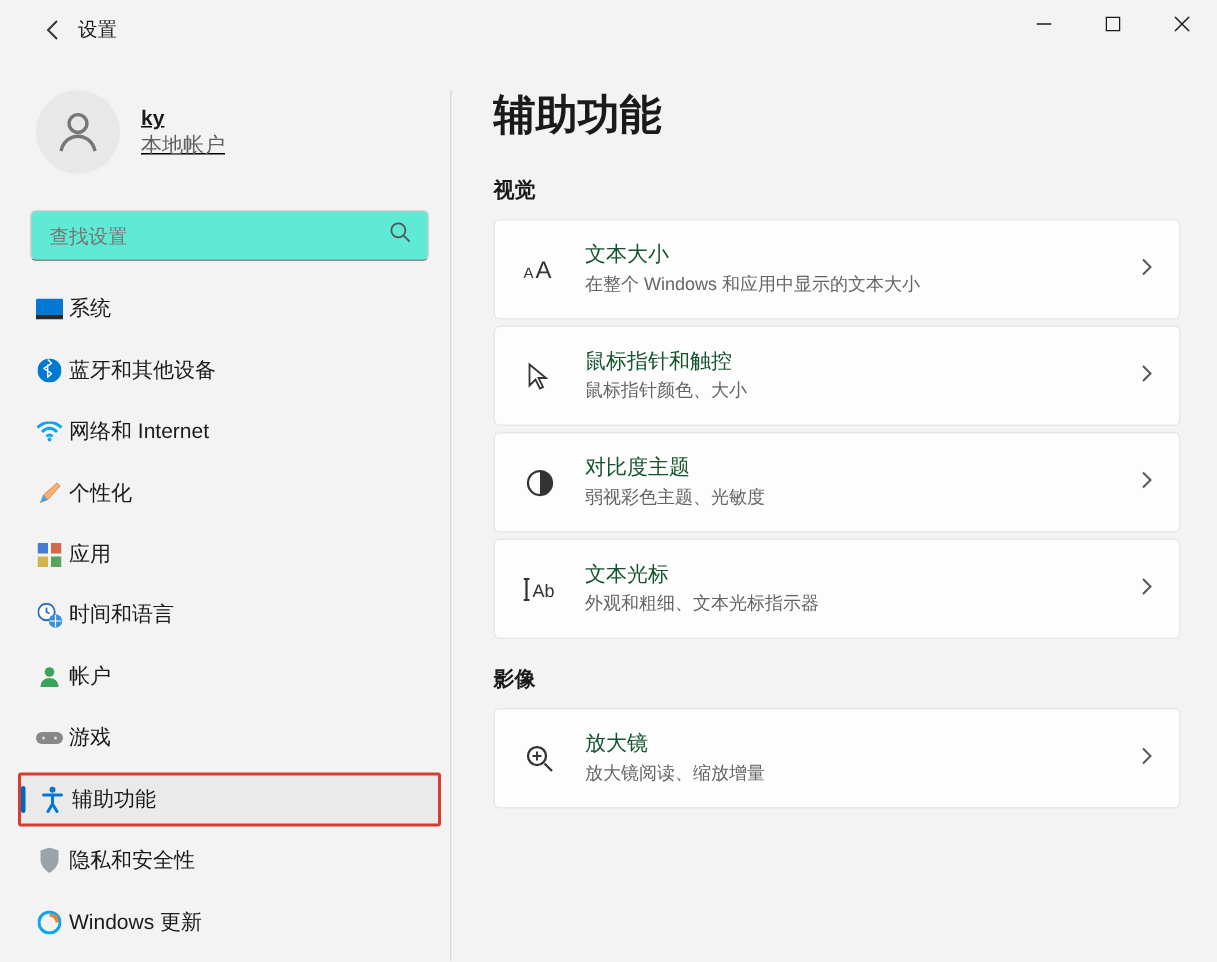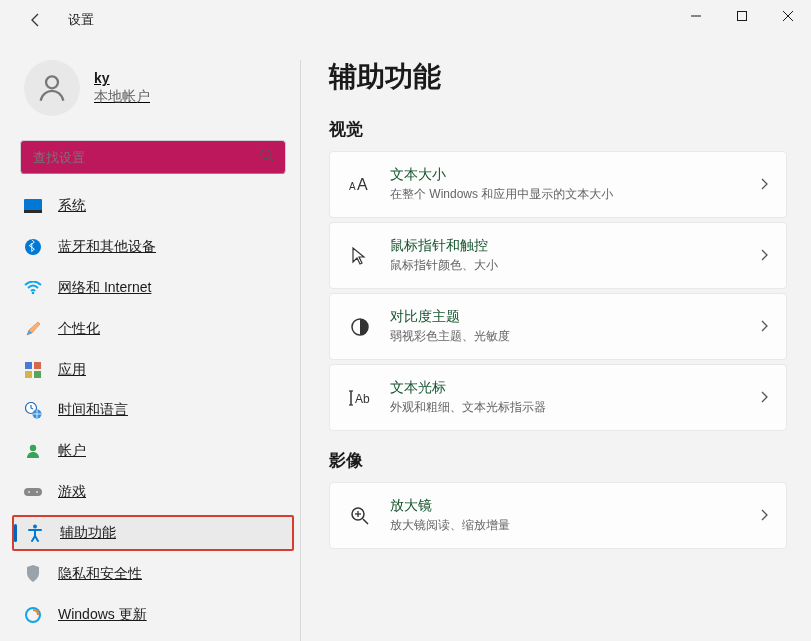--- a/index.html
+++ b/index.html
@@ -1,47 +1,47 @@
 <!DOCTYPE html>
 <html><head>
   <meta charset="utf-8">
   <style>
     * { margin: 0; padding: 0; box-sizing: border-box; font-family: "Segoe UI", "Microsoft YaHei", sans-serif; }
     body { background: #f3f3f3; width: 811px; height: 641px; overflow: hidden; position: relative; }
     
     .titlebar { height: 40px; display: flex; align-items: center; padding: 0 8px; position: relative; }
     .back-btn { width: 32px; height: 32px; display: flex; align-items: center; justify-content: center; cursor: pointer; border-radius: 4px; margin-left: 12px; }
-    .app-title { font-size: 13px; margin-left: 16px; color: #1a1a1a; }
+    .app-title { font-size: 13px; color: #1a1a1a; }
     .win-controls { position: absolute; right: 0; top: 0; display: flex; }
     .win-btn { width: 46px; height: 32px; display: flex; align-items: center; justify-content: center; cursor: pointer; }
     
     .layout { display: flex; height: calc(641px - 40px); }
     
     .sidebar { width: 300px; padding: 12px 6px 0 12px; display: flex; flex-direction: column; overflow: hidden; }
     .user-block { display: flex; align-items: center; gap: 14px; padding: 8px 12px 18px 12px; text-decoration: underline; }
     .avatar { width: 56px; height: 56px; border-radius: 50%; background: #e8e8e8; display: flex; align-items: center; justify-content: center; }
     .user-name { font-size: 14px; font-weight: 600; color: #1a1a1a; }
     .user-sub { font-size: 14px; color: #5f5f5f; margin-top: 2px; }
     
     .search-wrap { margin: 6px 8px 14px 8px; position: relative; }
-    .search-input { width: 100%; height: 34px; border: 1px solid #d0d0d0; border-bottom: 1px solid #888; border-radius: 4px; background: #be185d; padding: 0 36px 0 12px; font-size: 13px; outline: none; }
+    .search-input { width: 100%; height: 34px; border: 1px solid #d0d0d0; border-bottom: 1px solid #888; border-radius: 4px; background: #5eead4; padding: 0 36px 0 12px; font-size: 13px; outline: none; }
     .search-icon-pos { position: absolute; right: 12px; top: 50%; transform: translateY(-50%); color: #555; }
     
     .nav { display: flex; flex-direction: column; gap: 4px; overflow-y: auto; padding-bottom: 8px; }
-    .nav-item { display: flex; align-items: center; gap: 16px; height: 38px; padding: 0 12px; border-radius: 4px; cursor: pointer; position: relative; font-size: 14px; color: #1a1a1a; text-decoration: underline; }
+    .nav-item { display: flex; align-items: center; gap: 4px; height: 38px; padding: 0 12px; border-radius: 4px; cursor: pointer; position: relative; font-size: 14px; color: #1a1a1a; }
     .nav-item.selected { background: #eaeaea; }
     .nav-item.selected::before { content: ""; position: absolute; left: 0; top: 50%; transform: translateY(-50%); width: 3px; height: 18px; background: #0067c0; border-radius: 2px; }
     .nav-item.highlighted { border: 2px solid #d63c2f; border-radius: 2px; }
     .nav-icon { width: 18px; height: 18px; display: flex; align-items: center; justify-content: center; flex-shrink: 0; }
     
     .divider { width: 1px; background: #d9d9d9; margin: 20px 0 0 0; }
     
     .main { flex: 1; padding: 18px 24px 0 28px; overflow-y: auto; }
     .page-title { font-size: 28px; font-weight: 600; color: #1a1a1a; margin-bottom: 22px; }
-    .section-label { font-size: 17px; font-weight: 600; color: #1a1a1a; margin-bottom: 10px; margin-top: 6px; }
+    .section-label { font-size: 14px; font-weight: 600; color: #1a1a1a; margin-bottom: 10px; margin-top: 6px; }
     
     .card-list { display: flex; flex-direction: column; gap: 4px; margin-bottom: 18px; }
     .card { background: #fdfdfd; border: 1px solid #e8e8e8; border-radius: 4px; display: flex; align-items: center; padding: 14px 18px; cursor: pointer; gap: 18px; }
     .card-icon { width: 24px; height: 24px; display: flex; align-items: center; justify-content: center; flex-shrink: 0; color: #333; }
     .card-text { flex: 1; min-width: 0; }
     .card-title { font-size: 14px; color: #14532d; }
     .card-sub { font-size: 12px; color: #646464; margin-top: 2px; }
     .chevron { color: #555; flex-shrink: 0; }
     
     ::-webkit-scrollbar { width: 4px; }

